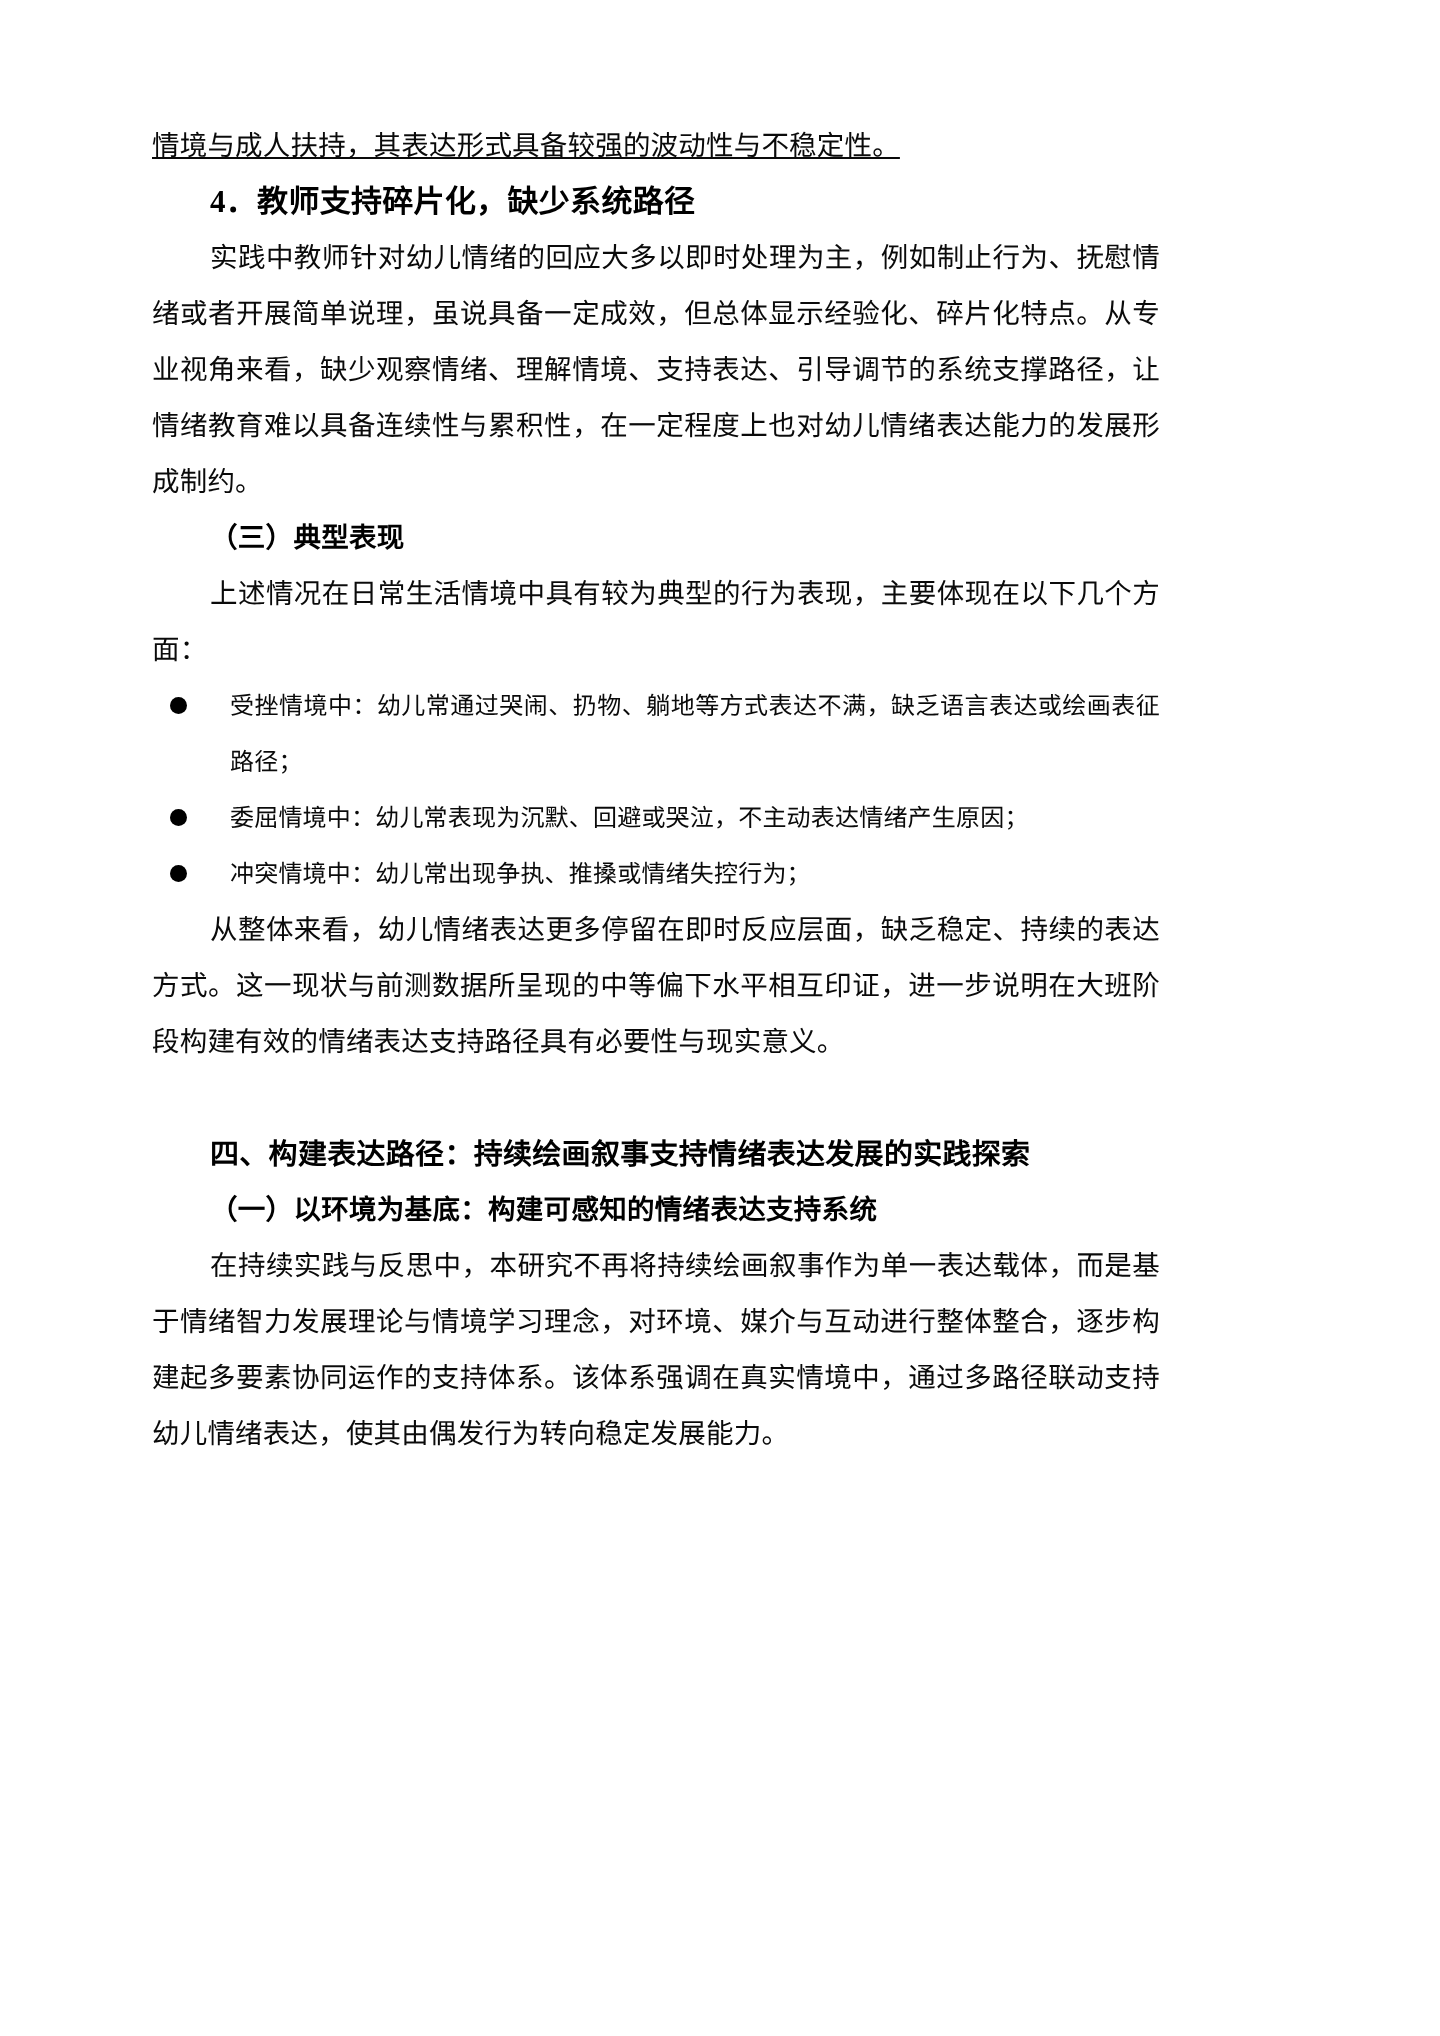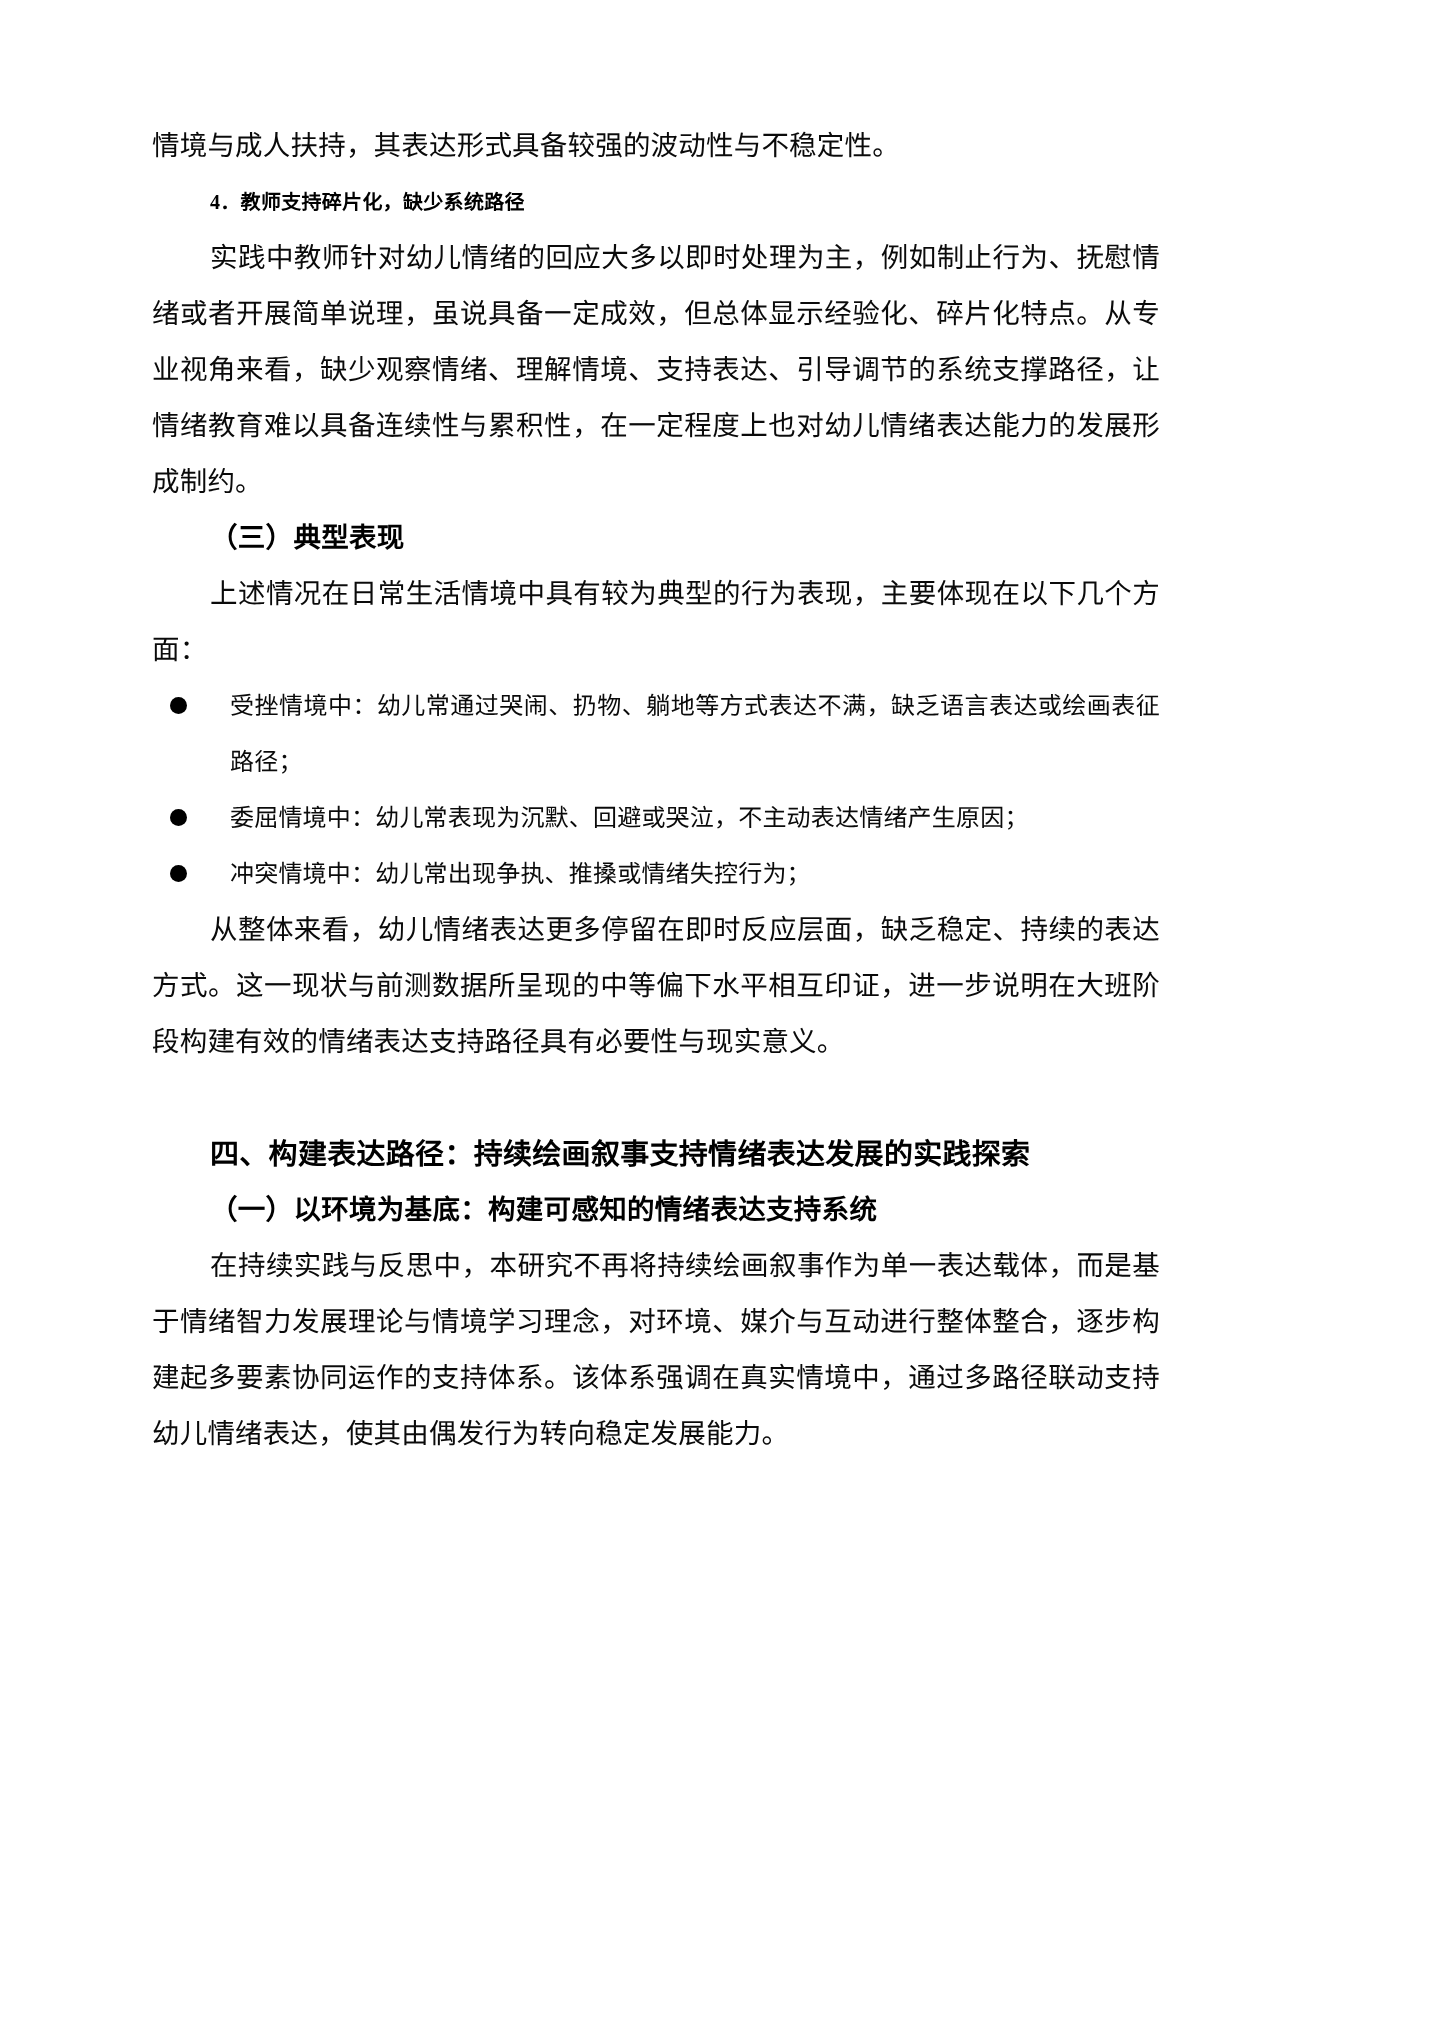--- a/index.html
+++ b/index.html
@@ -36,25 +36,26 @@
     text-justify: inter-character;
     letter-spacing: 0.2px;
     margin: 0;
     color: #0a0a0a;
   }
   .para.indent {
     text-indent: 58px;
   }
   .para.cont {
     text-indent: 0;
+    text-decoration: underline;
   }
 
   
   .h-num {
-    font-size: 20px;
+    font-size: 31px;
     line-height: 56px;
     font-weight: bold;
     margin: 0;
     padding-left: 58px;
     letter-spacing: 0.3px;
   }
 
   
   .h-paren {
     font-size: 27.5px;

